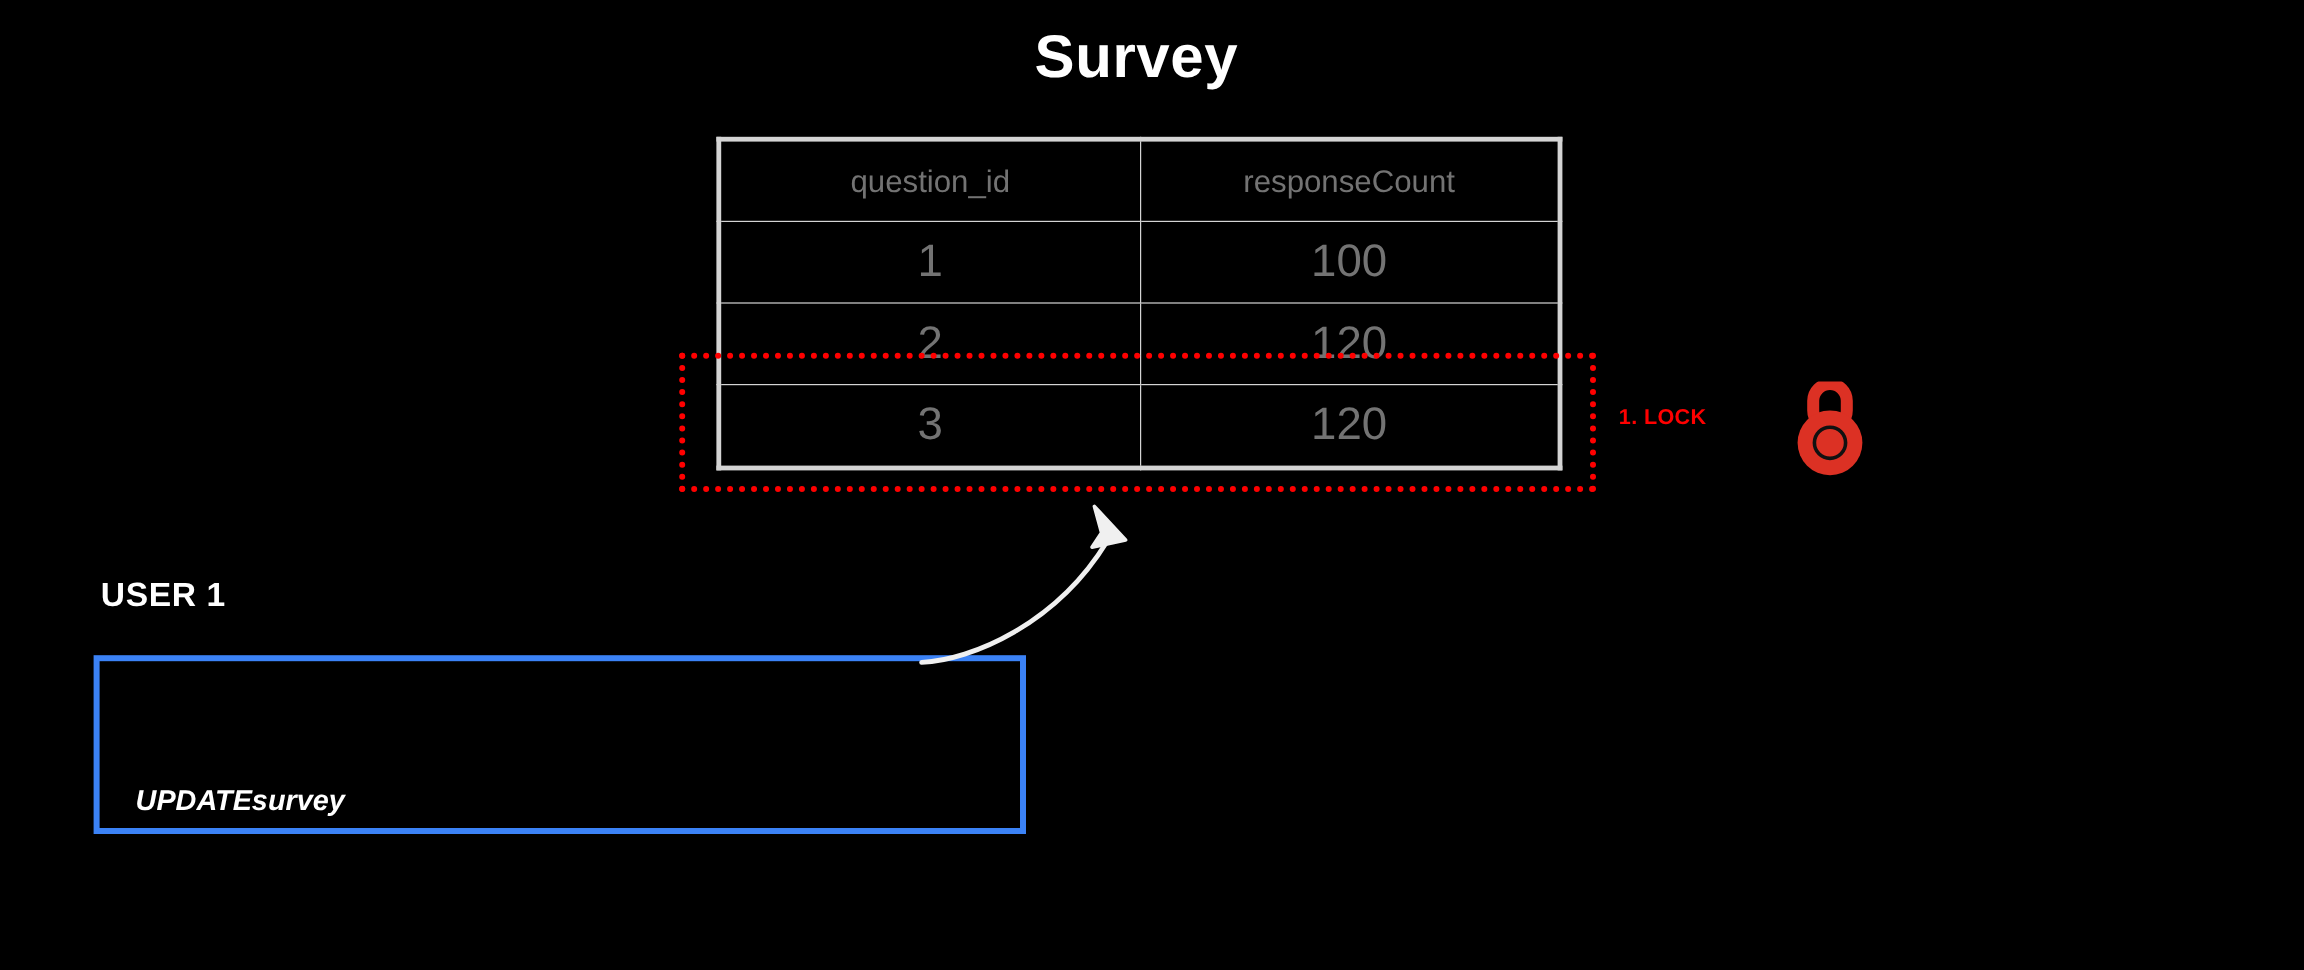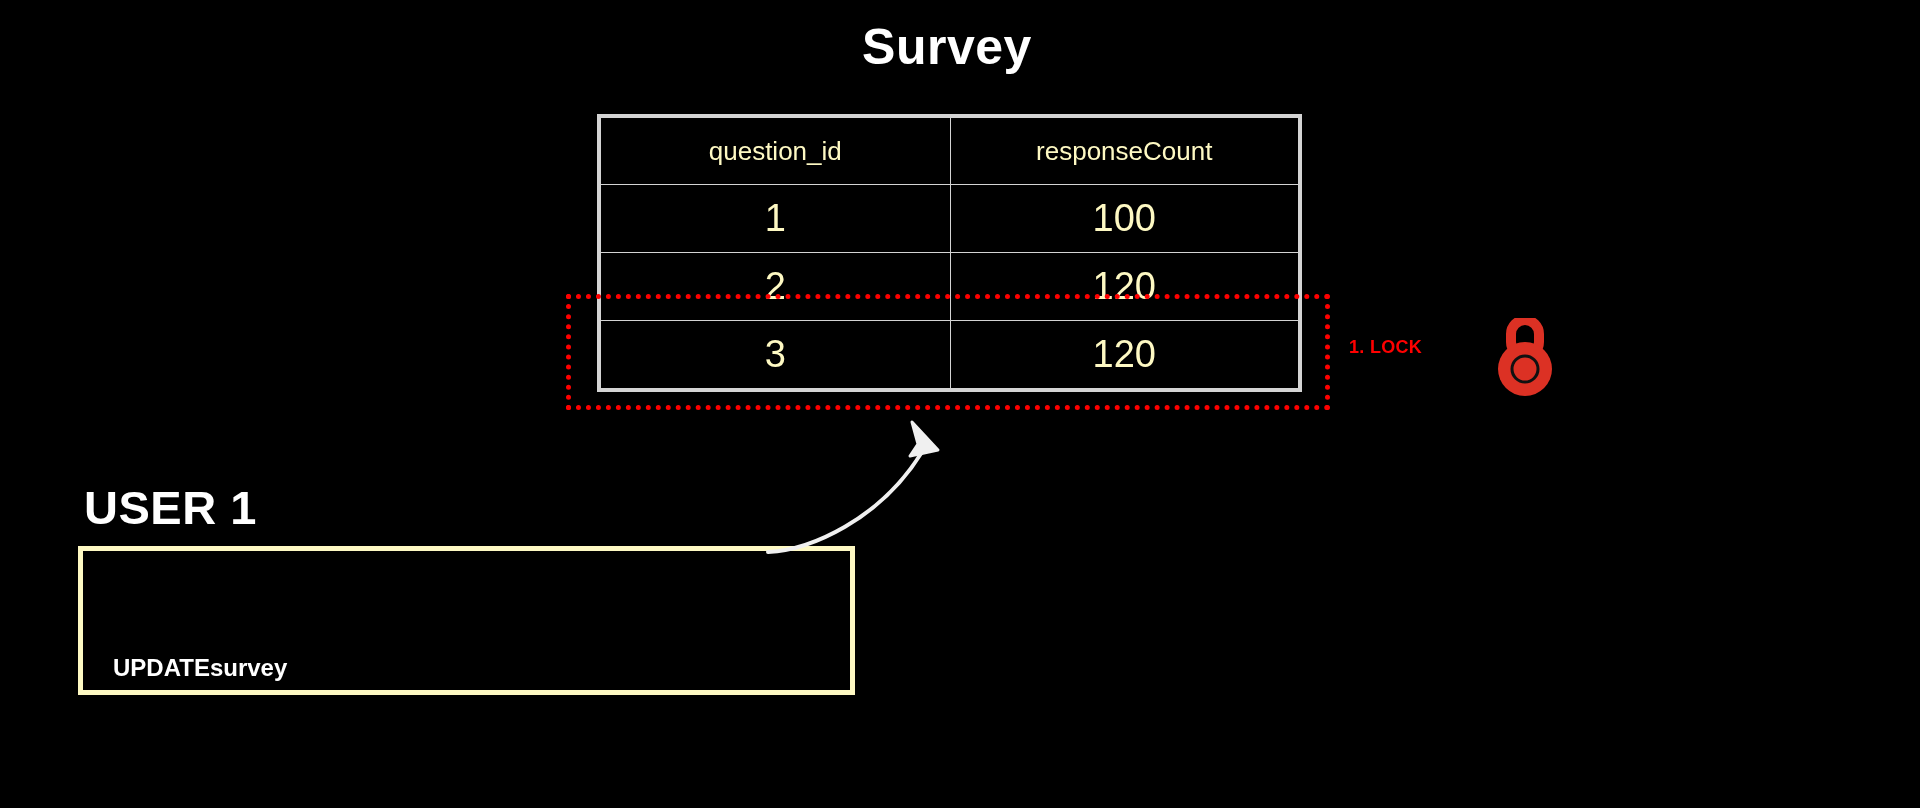--- a/index.html
+++ b/index.html
@@ -43,21 +43,21 @@
     top: 114px;
     width: 701px;
     border-collapse: collapse;
     border: 4px solid #d4d4d4;
     table-layout: fixed;
   }
   #survey-table td,
   #survey-table th {
     border: 1px solid #d4d4d4;
     text-align: center;
-    color: #fef9c3;
+    color: #737373;
     padding: 0;
     background: #000000;
   }
   #survey-table th {
     font-size: 26px;
     font-weight: normal;
     height: 66px;
     line-height: 66px;
   }
   #survey-table td {
@@ -99,35 +99,36 @@
     width: 60px;
     height: 80px;
   }
 
   
   #user-label {
     position: absolute;
     left: 84px;
     top: 480px;
     color: #ffffff;
-    font-size: 47px;
+    font-size: 28px;
     font-weight: bold;
     letter-spacing: 0.5px;
   }
 
   
   #sql-box {
     position: absolute;
     left: 78px;
     top: 546px;
     width: 777px;
     height: 149px;
-    border: 5px solid #fef9c3;
+    border: 5px solid #3b82f6;
     box-sizing: border-box;
     background: #000000;
+    font-style: italic;
   }
   #sql-code {
     position: absolute;
     left: 30px;
     top: 17px;
     color: #ffffff;
     font-size: 24px;
     font-weight: bold;
     line-height: 40px;
     white-space: pre;

